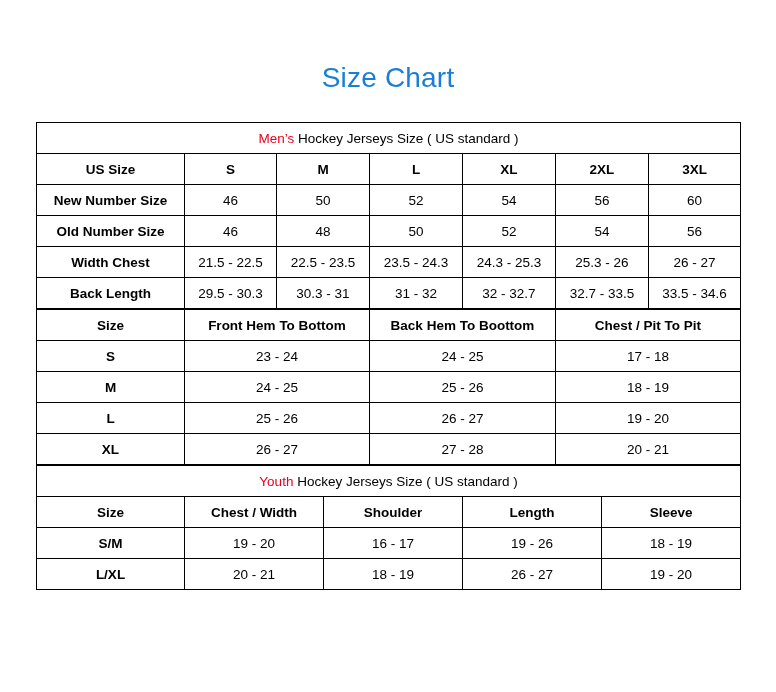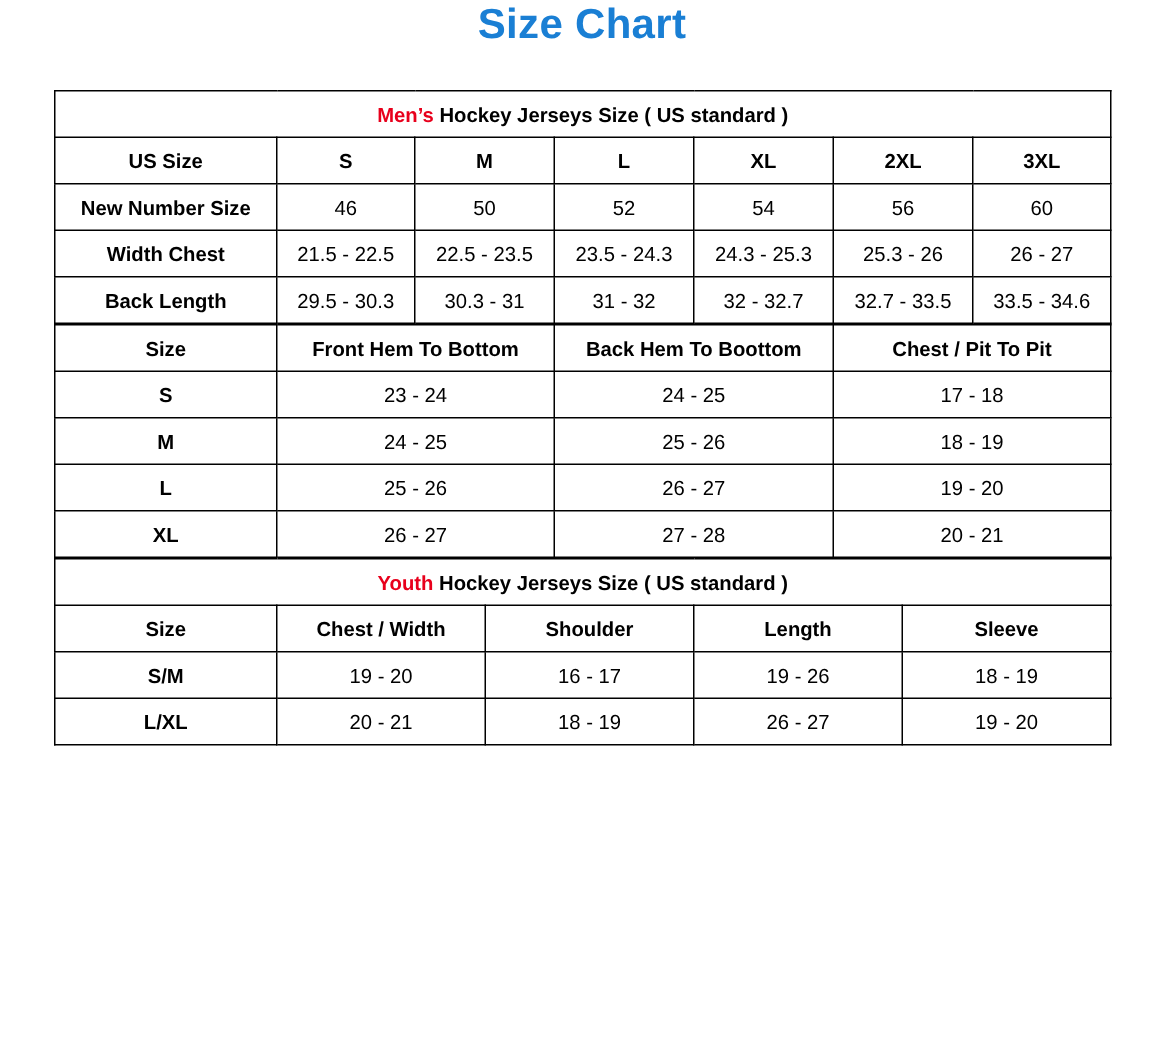--- a/index.html
+++ b/index.html
@@ -17,21 +17,22 @@
   .page {
     position: relative;
     width: 776px;
     height: 692px;
     box-sizing: border-box;
   }
   .title {
     text-align: center;
     color: #1a7fd4;
     font-size: 28px;
-    font-weight: bold;
+    font-weight: normal;
+    padding-top: 62px;
     padding-bottom: 0;
     letter-spacing: 0.2px;
   }
   .chart-wrap {
     margin: 28px 36px 0 36px;
   }
   table.sizes {
     border-collapse: collapse;
     width: 704px;
     table-layout: fixed;
@@ -40,21 +41,21 @@
     border: 1px solid #000000;
     font-size: 13.5px;
     text-align: center;
     height: 26px;
     padding: 2px 3px;
     vertical-align: middle;
     background: #ffffff;
   }
   td.section {
     background: #ffff00;
-    font-weight: bold;
+    font-weight: normal;
     font-size: 15px;
     height: 30px;
   }
   td.section .accent {
     color: #e8001c;
   }
   td.hdr {
     font-weight: bold;
   }
   td.rowlabel {
@@ -97,20 +98,29 @@
           <td class="hdr">3XL</td>
         </tr>
         <tr>
           <td class="rowlabel">New Number Size</td>
           <td>46</td>
           <td>50</td>
           <td>52</td>
           <td>54</td>
           <td>56</td>
           <td>60</td>
+        </tr>
+        <tr>
+          <td class="rowlabel">Old Number Size</td>
+          <td>46</td>
+          <td>48</td>
+          <td>50</td>
+          <td>52</td>
+          <td>54</td>
+          <td>56</td>
         </tr>
         <tr>
           <td class="rowlabel">Width Chest</td>
           <td>21.5 - 22.5</td>
           <td>22.5 - 23.5</td>
           <td>23.5 - 24.3</td>
           <td>24.3 - 25.3</td>
           <td>25.3 - 26</td>
           <td>26 - 27</td>
         </tr>

